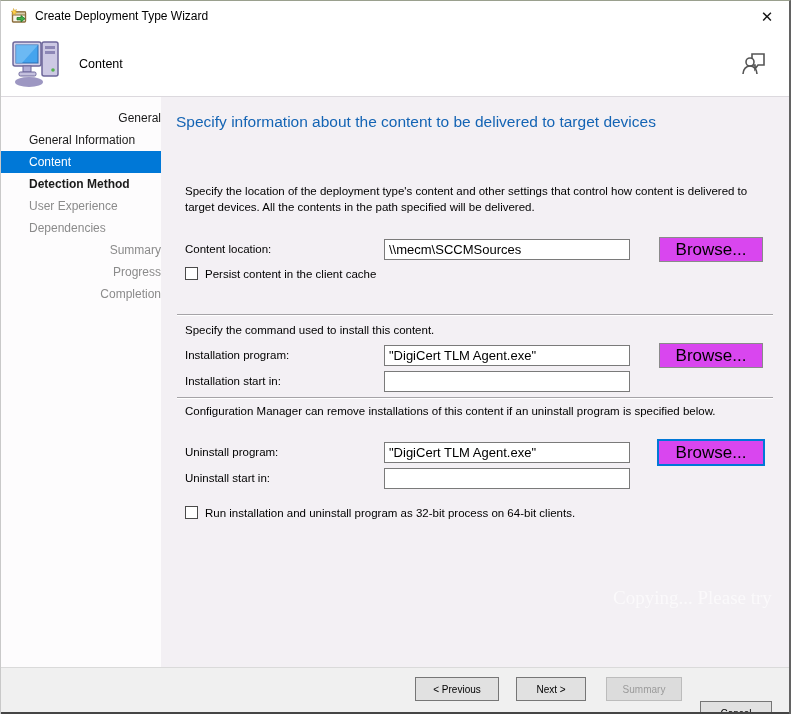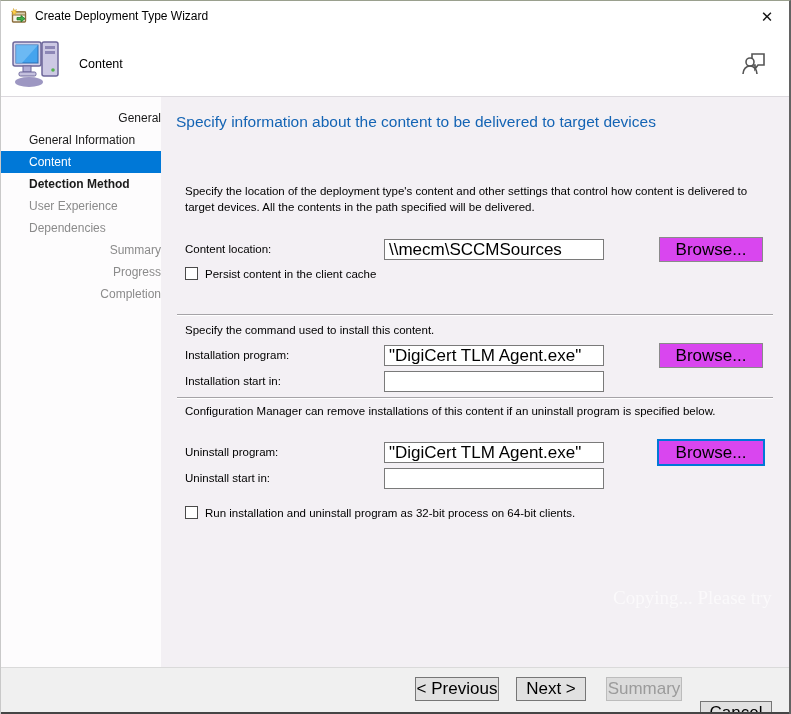--- a/index.html
+++ b/index.html
@@ -28,35 +28,35 @@
   .nav-item { height:22px; line-height:22px; font-size:12px; color:#1a1a1a; cursor:pointer; white-space:nowrap; }
   .nav-item.lvl0 { padding-left:12px;text-align:right; }
   .nav-item.lvl1 { padding-left:28px; }
   .nav-item.selected { background:#0078d7; color:#ffffff; }
   .nav-item.bold { font-weight:bold; }
   .nav-item.disabled { color:#8b8b8b; cursor:default; }
   
   .heading { position:absolute; left:175px; top:112px; font-size:15.5px; color:#1464b4; white-space:nowrap; }
   .para { position:absolute; font-size:11.5px; color:#000; line-height:1.4; }
   .field-label { position:absolute; font-size:11.5px; color:#000; white-space:nowrap; }
-  .text-input { position:absolute; width:220px; height:21px; border:1px solid #7a7a7a; background:#fff;
-    font-family:"Liberation Sans",sans-serif; font-size:17px; padding:9px 4px; color:#000; }
+  .text-input { position:absolute; width:246px; height:21px; border:1px solid #7a7a7a; background:#fff;
+    font-family:"Liberation Sans",sans-serif; font-size:13px; padding:9px 4px; color:#000; }
   .browse-btn { position:absolute; width:104px; height:25px; background:#d946ef; border:1px solid #8a8a8a;
     font-family:"Liberation Sans",sans-serif; font-size:17px; color:#000; cursor:pointer; }
   .browse-btn.focused { border:2px solid #0078d7; width:108px; height:27px; }
   .divider { position:absolute; left:176px; width:596px; height:2px; border-top:1px solid #a5a3a7; border-bottom:1px solid #ffffff; }
   .cb-row { position:absolute; display:flex; align-items:center; }
   .cb-box { width:13px; height:13px; border:1px solid #4a4a4a; background:#fff; display:inline-block; cursor:pointer; flex:none; }
   .cb-label { font-size:11.5px; color:#000; margin-left:7px; white-space:nowrap;text-align:right; }
   .watermark { position:absolute; left:612px; top:586px; font-family:"Liberation Serif", serif; font-size:19px;
     color:rgba(255,255,255,0.62); white-space:nowrap; pointer-events:none; }
   
   .footer { position:absolute; left:0; top:666px; width:100%; height:45px; background:#f0f0f0; border-top:1px solid #dadada; }
   .footer-btn { position:absolute; top:9px; height:24px; background:#e1e1e1; border:1px solid #767676;
-    font-family:"Liberation Sans",sans-serif; font-size:17px; color:#000; cursor:pointer; }
+    font-family:"Liberation Sans",sans-serif; font-size:10px; color:#000; cursor:pointer; }
   .footer-btn:disabled { background:#dcdcdc; border-color:#bcbcbc; color:#9b9b9b; cursor:default; }
   .bottom-edge { position:absolute; left:0; top:711px; width:100%; height:3px; background:#454545; }
 </style>
 </head>
 <body>
 
 <div class="window">
 
   <div class="titlebar">
     <svg class="titlebar-icon" viewBox="0 0 17 17">

